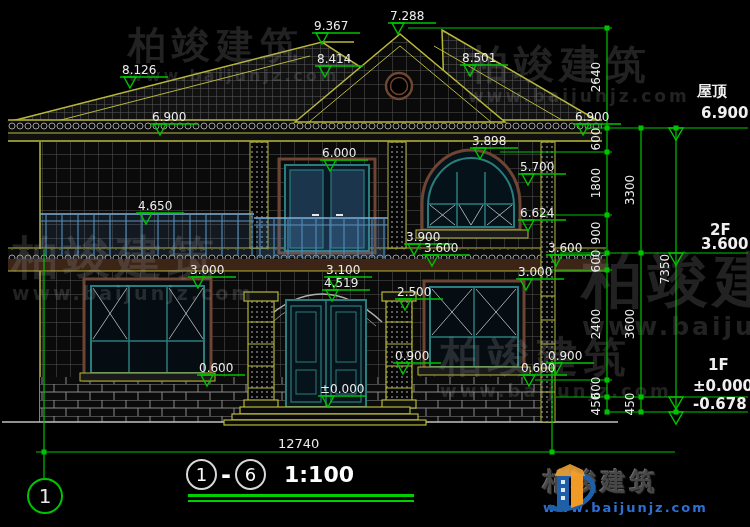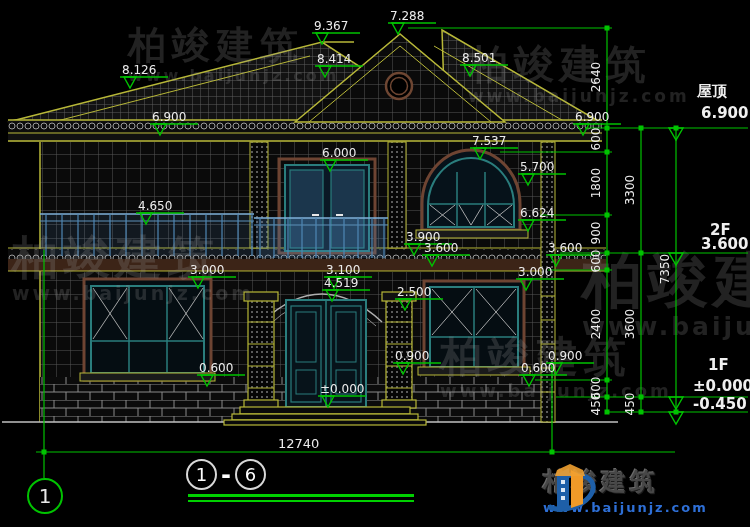--- a/index.html
+++ b/index.html
@@ -275,21 +275,21 @@
 
   <div id="labels">
       <div class="lbl" style="left: 314px; top: 20px;">9.367</div>
       <div class="lbl" style="left: 390px; top: 10px;">7.288</div>
       <div class="lbl" style="left: 462px; top: 52px;">8.501</div>
       <div class="lbl" style="left: 317px; top: 53px;">8.414</div>
       <div class="lbl" style="left: 122px; top: 64px;">8.126</div>
       <div class="lbl" style="left: 152px; top: 111px;">6.900</div>
       <div class="lbl" style="left: 575px; top: 111px;">6.900</div>
       <div class="lbl" style="left: 322px; top: 147px;">6.000</div>
-      <div class="lbl" style="left: 472px; top: 135px;">7.537</div>
+      <div class="lbl" style="left: 472px; top: 135px;">3.898</div>
       <div class="lbl" style="left: 520px; top: 161px;">5.700</div>
       <div class="lbl" style="left: 138px; top: 200px;">4.650</div>
       <div class="lbl" style="left: 520px; top: 207px;">6.624</div>
       <div class="lbl" style="left: 406px; top: 231px;">3.900</div>
       <div class="lbl" style="left: 424px; top: 242px;">3.600</div>
       <div class="lbl" style="left: 548px; top: 242px;">3.600</div>
       <div class="lbl" style="left: 190px; top: 264px;">3.000</div>
       <div class="lbl" style="left: 518px; top: 266px;">3.000</div>
       <div class="lbl" style="left: 326px; top: 264px;">3.100</div>
       <div class="lbl" style="left: 324px; top: 277px;">4.519</div>
@@ -298,21 +298,21 @@
       <div class="lbl" style="left: 548px; top: 350px;">0.900</div>
       <div class="lbl" style="left: 199px; top: 362px;">0.600</div>
       <div class="lbl" style="left: 521px; top: 362px;">0.600</div>
       <div class="lbl" style="left: 320px; top: 383px;">±0.000</div>
       <div class="rlbl" style="left: 697px; top: 84px;">屋顶</div>
       <div class="rlbl" style="left: 701px; top: 106px;">6.900</div>
       <div class="rlbl" style="left: 710px; top: 223px;">2F</div>
       <div class="rlbl" style="left: 701px; top: 237px;">3.600</div>
       <div class="rlbl" style="left: 708px; top: 358px;">1F</div>
       <div class="rlbl" style="left: 693px; top: 379px;">±0.000</div>
-      <div class="rlbl" style="left: 693px; top: 397px;">-0.450</div>
+      <div class="rlbl" style="left: 693px; top: 397px;">-0.678</div>
       <div class="vlbl" style="left: 554px; top: 71px;">2640</div>
       <div class="vlbl" style="left: 554px; top: 133px;">600</div>
       <div class="vlbl" style="left: 554px; top: 176.5px;">1800</div>
       <div class="vlbl" style="left: 554px; top: 227px;">900</div>
       <div class="vlbl" style="left: 554px; top: 254.5px;">600</div>
       <div class="vlbl" style="left: 554px; top: 318px;">2400</div>
       <div class="vlbl" style="left: 554px; top: 381.5px;">600</div>
       <div class="vlbl" style="left: 554px; top: 397.5px;">450</div>
       <div class="vlbl" style="left: 588px; top: 183.5px;">3300</div>
       <div class="vlbl" style="left: 588px; top: 318px;">3600</div>
@@ -326,20 +326,21 @@
     </div>
 
   <div id="axis-bubble">1</div>
 
   <div class="lbl" style="left:278px;top:437px;font-size:13px">12740</div>
 
   <div id="title-row">
     <span class="tcirc">1</span>
     <span style="font-size:24px;font-weight:bold">-</span>
     <span class="tcirc">6</span>
+    <span id="title-scale">1:100</span>
   </div>
   <div class="underbar" style="left:188px;top:494px;width:226px;height:3px"></div>
   <div class="underbar" style="left:188px;top:500px;width:226px;height:2px"></div>
 
   <div id="logo">
     <svg width="62" height="62" viewBox="0 0 62 62">
       <ellipse cx="31" cy="36" rx="26" ry="16" fill="none" stroke="#1e5fa8" stroke-width="5" transform="rotate(-18 31 36)" stroke-dasharray="58 40"></ellipse>
       <polygon points="20,18 32,12 32,52 20,56" fill="#1e5fa8"></polygon>
       <polygon points="34,14 46,20 46,48 34,52" fill="#f09a28"></polygon>
       <polygon points="18,20 48,20 46,14 33,8 20,14" fill="#f0a030" opacity="0.9"></polygon>

